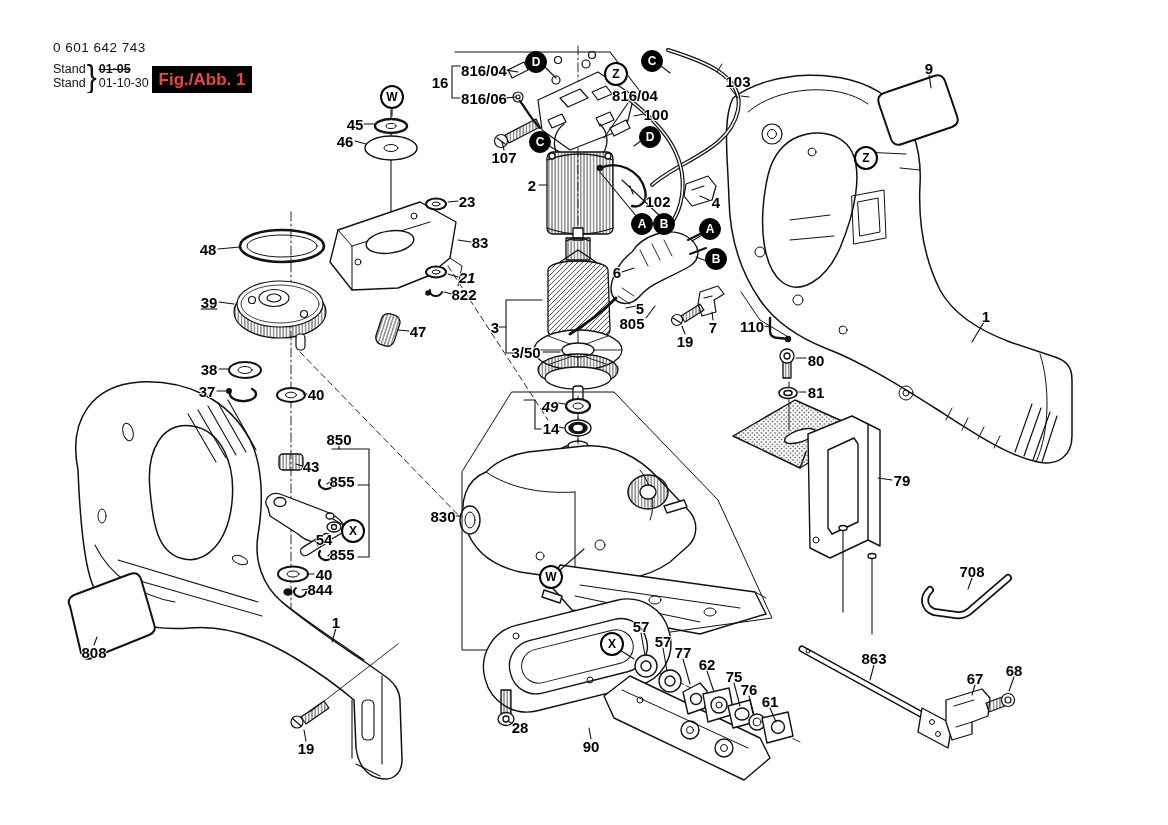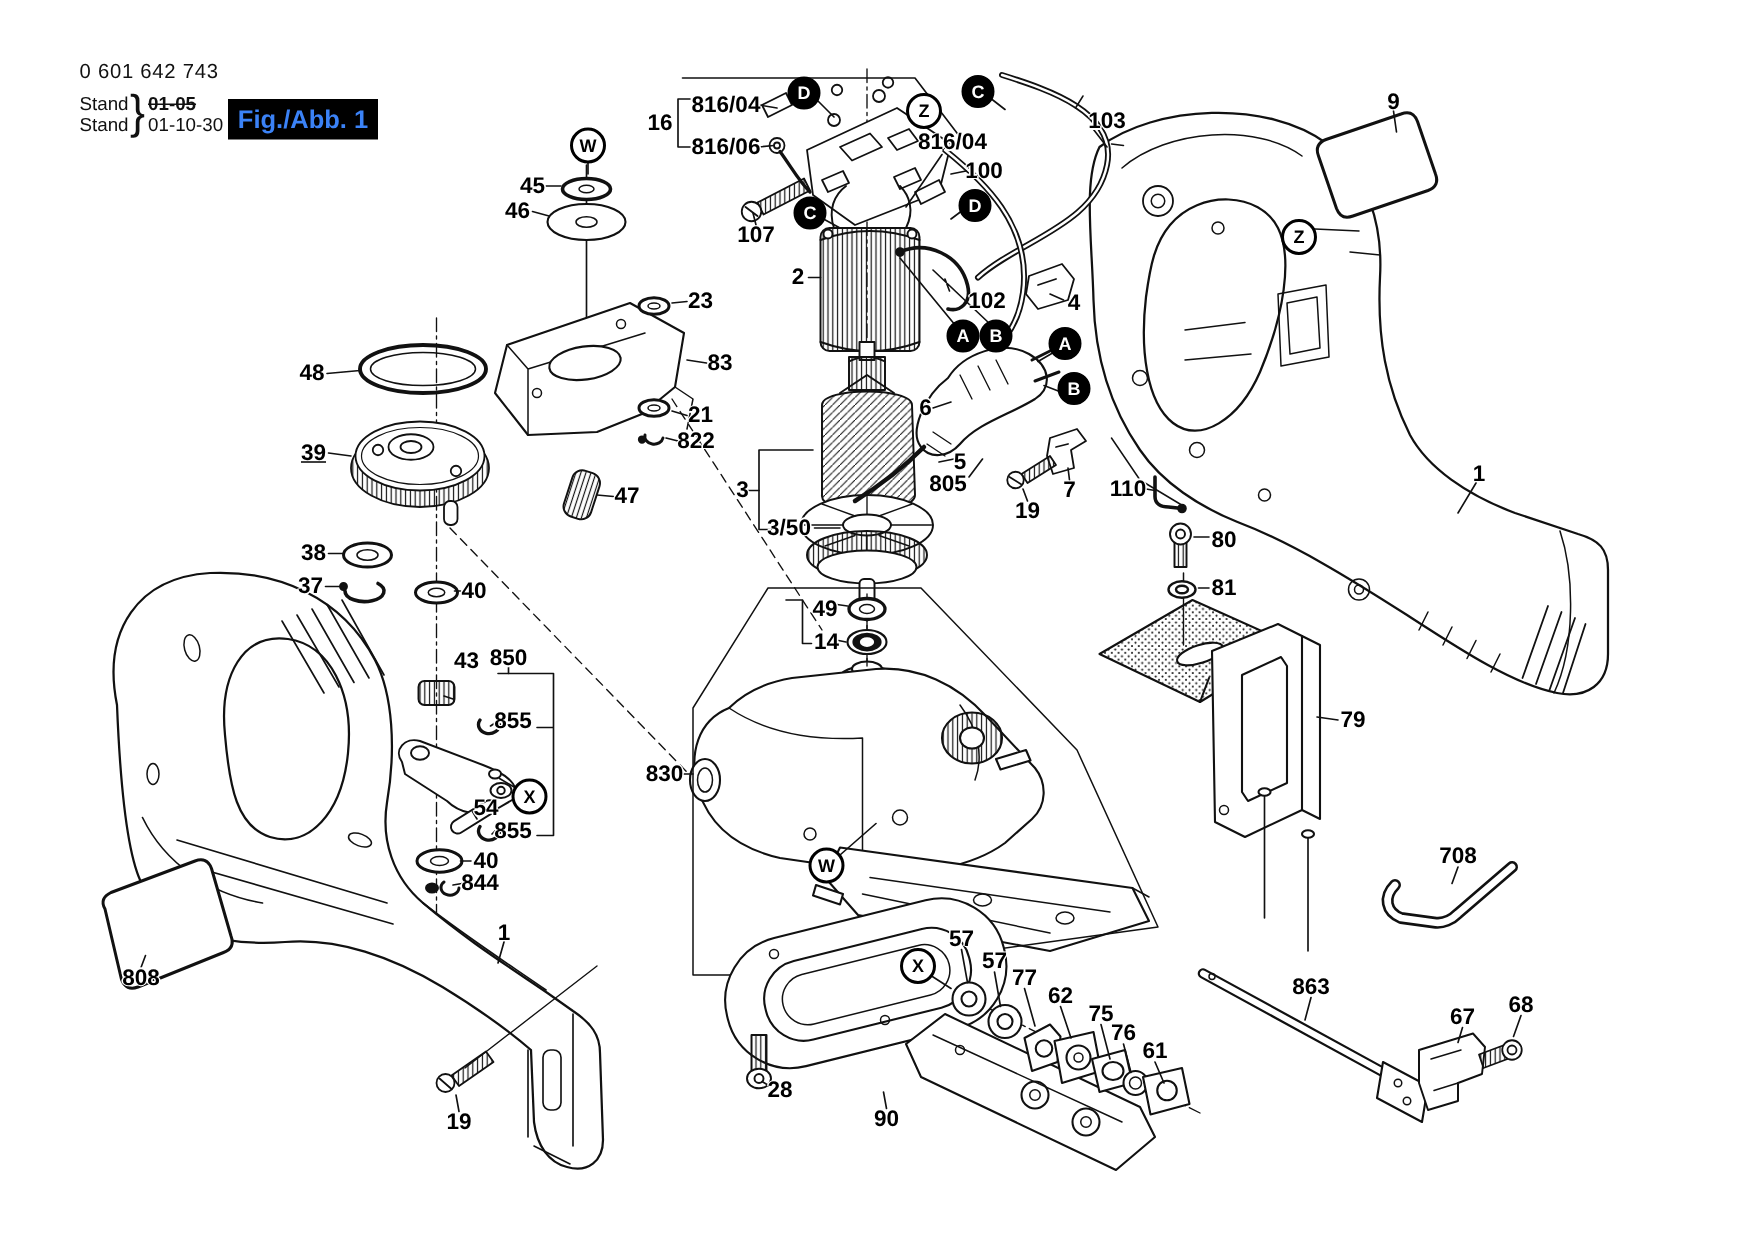--- a/index.html
+++ b/index.html
@@ -15,21 +15,21 @@
   .callout.filled{background:#000;color:#fff;border:1px solid #000;}
   .callout.outline{background:#fff;color:#000;border:2px solid #000;}
   .hdr{position:absolute;left:53px;top:40px;font-size:13px;}
   .hdr .pn{font-size:13.5px;letter-spacing:.5px;}
   .stand-issue{position:absolute;left:53px;top:62px;font-size:12.5px;line-height:14px;}
   .si-row{display:flex;align-items:center;}
   .si-labels{display:flex;flex-direction:column;}
   .si-brace{font-size:30px;font-weight:400;margin:0 2px 0 1px;transform:scaleY(1.05);}
   .si-values{display:flex;flex-direction:column;}
   .struck{text-decoration:line-through;font-weight:700;}
-  .figbox{position:absolute;left:152px;top:66px;width:100px;height:27px;background:#000;color:#3b82f6;
+  .figbox{position:absolute;left:152px;top:66px;width:100px;height:27px;background:#000;color:#ef4444;
           display:flex;align-items:center;justify-content:center;font-weight:700;font-size:17px;}
   .footer{position:absolute;left:57px;top:722px;font-size:13.5px;line-height:15.5px;color:#222;}
 </style>
 </head>
 <body>
 
 <div class="page">
 
   <div class="hdr">
     <div class="pn">0 601 642 743</div>
@@ -447,38 +447,38 @@
       <span class="plabel" style="left: 752px; top: 326px;">110</span>
       <span class="plabel" style="left: 816px; top: 360px;">80</span>
       <span class="plabel" style="left: 816px; top: 392px;">81</span>
       <span class="plabel" style="left: 902px; top: 480px;">79</span>
       <span class="plabel" style="left: 929px; top: 68px;">9</span>
       <span class="plabel" style="left: 986px; top: 316px;">1</span>
       <span class="plabel" style="left: 355px; top: 124px;">45</span>
       <span class="plabel" style="left: 345px; top: 141px;">46</span>
       <span class="plabel" style="left: 467px; top: 201px;">23</span>
       <span class="plabel" style="left: 480px; top: 242px;">83</span>
-      <span class="plabel" style="left: 467px; top: 277px;">21</span>
+      <span class="plabel" style="left: 467px; top: 277px; font-style: italic;">21</span>
       <span class="plabel" style="left: 464px; top: 294px;">822</span>
       <span class="plabel" style="left: 208px; top: 249px; text-align: center;">48</span>
       <span class="plabel" style="left: 209px; top: 302px; text-decoration: underline;">39</span>
       <span class="plabel" style="left: 418px; top: 331px;">47</span>
       <span class="plabel" style="left: 209px; top: 369px;">38</span>
       <span class="plabel" style="left: 207px; top: 391px;">37</span>
       <span class="plabel" style="left: 316px; top: 394px;">40</span>
       <span class="plabel" style="left: 339px; top: 439px;">850</span>
-      <span class="plabel" style="left: 311px; top: 441px;">43</span>
+      <span class="plabel" style="left: 311px; top: 466px;">43</span>
       <span class="plabel" style="left: 342px; top: 481px;">855</span>
       <span class="plabel" style="left: 324px; top: 539px;">54</span>
       <span class="plabel" style="left: 342px; top: 554px;">855</span>
       <span class="plabel" style="left: 324px; top: 574px;">40</span>
       <span class="plabel" style="left: 320px; top: 589px;">844</span>
       <span class="plabel" style="left: 495px; top: 327px;">3</span>
       <span class="plabel" style="left: 526px; top: 352px;">3/50</span>
-      <span class="plabel" style="left: 550px; top: 406px;">49</span>
+      <span class="plabel" style="left: 550px; top: 406px; font-style: italic;">49</span>
       <span class="plabel" style="left: 551px; top: 428px;">14</span>
       <span class="plabel" style="left: 443px; top: 516px;">830</span>
       <span class="plabel" style="left: 94px; top: 652px;">808</span>
       <span class="plabel" style="left: 336px; top: 622px;">1</span>
       <span class="plabel" style="left: 306px; top: 748px;">19</span>
       <span class="plabel" style="left: 520px; top: 727px;">28</span>
       <span class="plabel" style="left: 591px; top: 746px;">90</span>
       <span class="plabel" style="left: 641px; top: 626px;">57</span>
       <span class="plabel" style="left: 663px; top: 641px;">57</span>
       <span class="plabel" style="left: 683px; top: 652px;">77</span>

